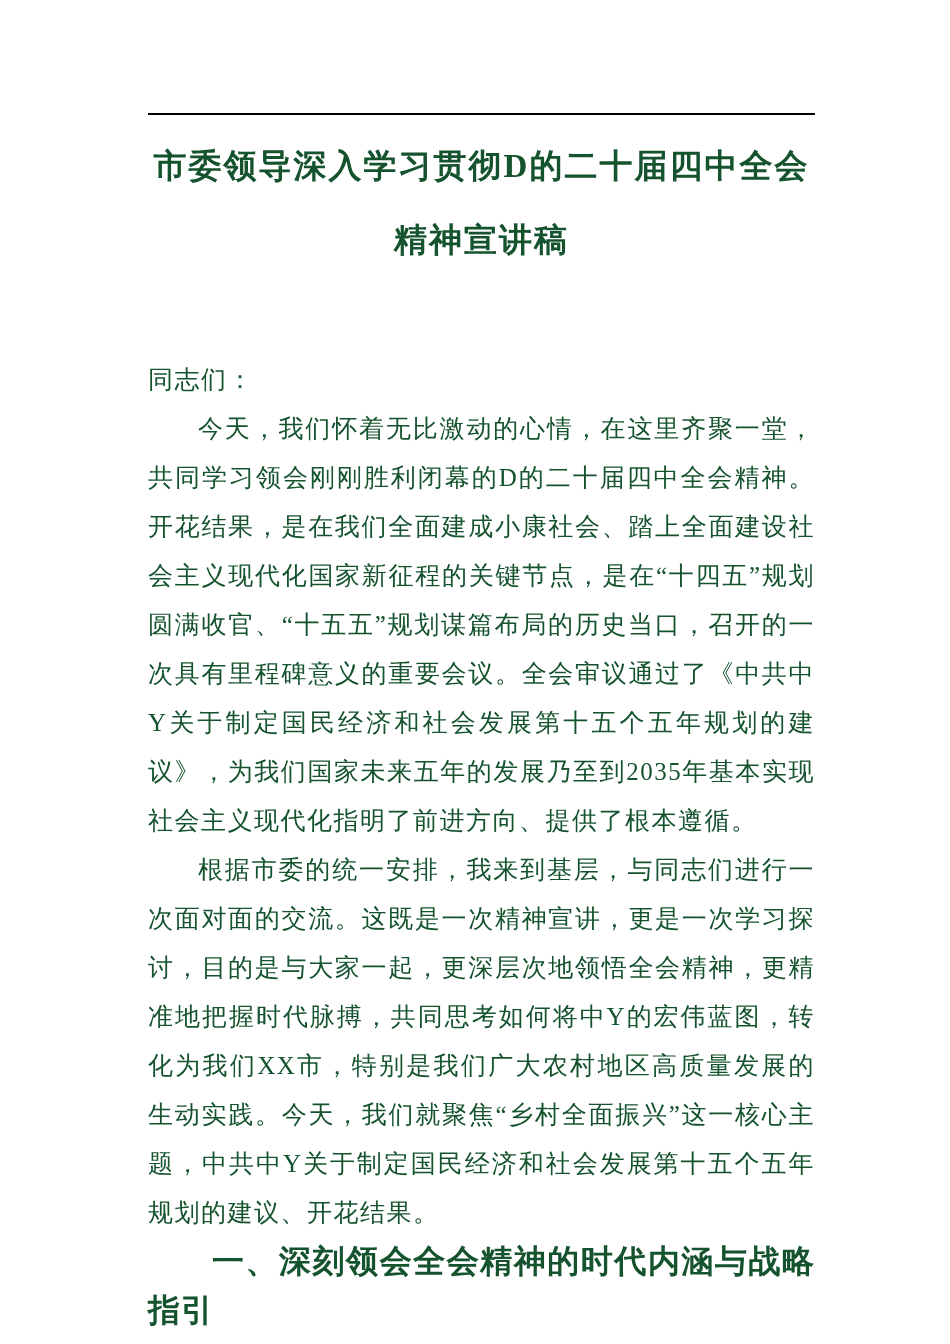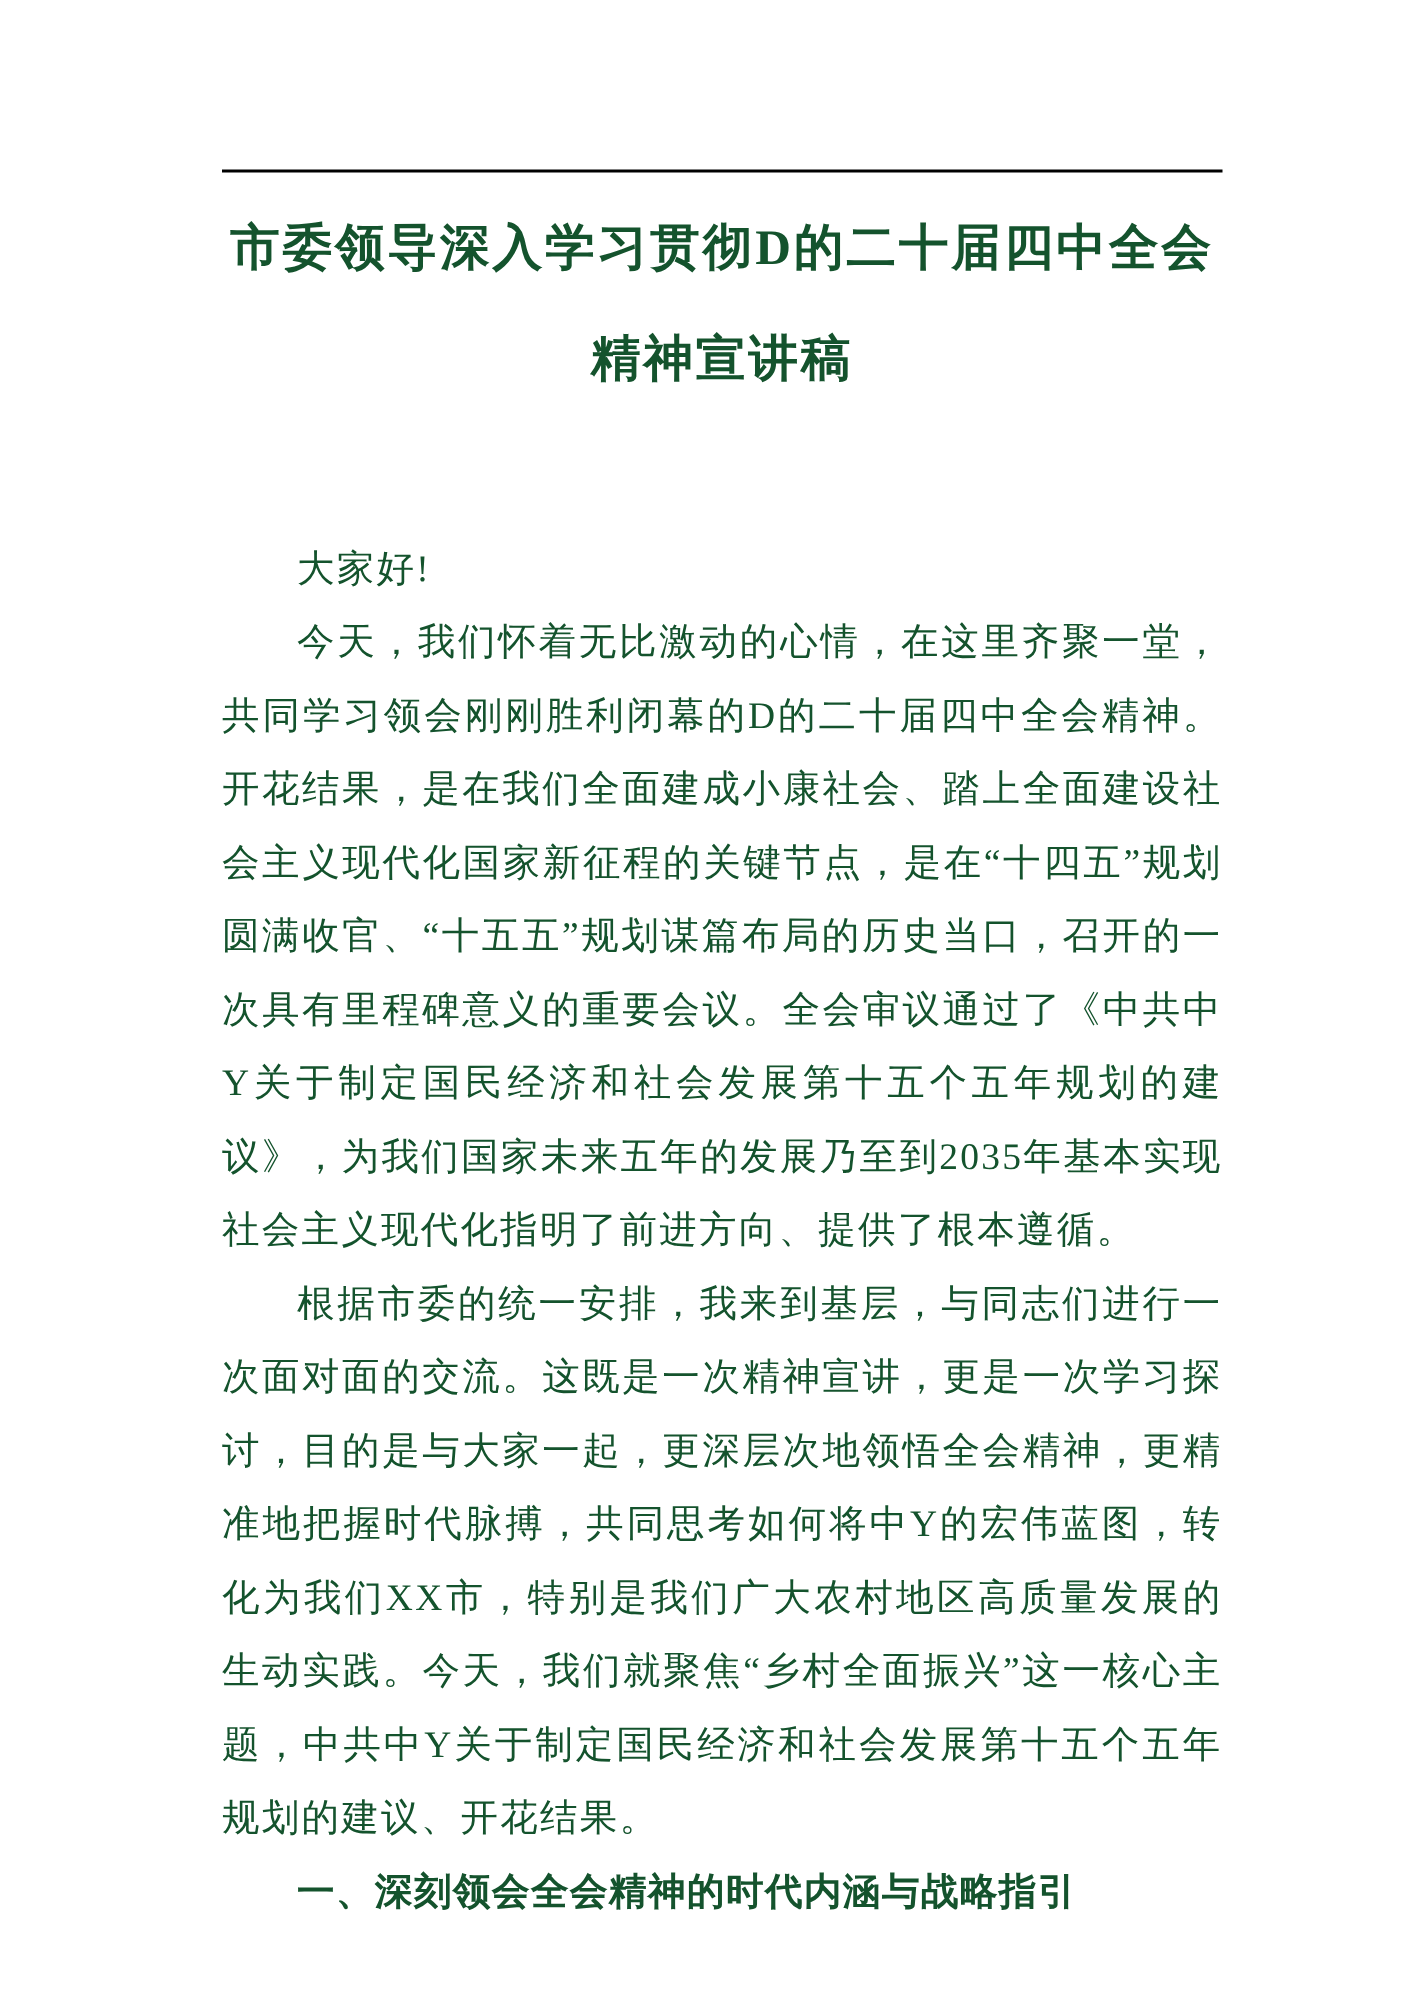--- a/index.html
+++ b/index.html
@@ -41,41 +41,41 @@
     text-align: justify;
   }
   .doc-body p {
     margin: 0;
   }
   .indent {
     text-indent: 2em;
   }
   .section-heading {
     font-family: "Liberation Sans", "DejaVu Sans", sans-serif;
-    font-size: 25px;
+    font-size: 32px;
     font-weight: bold;
     line-height: 49px;
     letter-spacing: 1px;
     text-indent: 2em;
     margin: 0;
   }
 </style>
 </head>
 <body>
 
 <div class="page">
 
   <hr class="header-rule">
 
   <h1 class="doc-title">市委领导深入学习贯彻D的二十届四中全会精神宣讲稿</h1>
 
   <div class="doc-body">
 
+    <p class="salutation">同志们：</p>
 
-    <p class="indent">大家好!</p>
 
     <p class="indent">今天，我们怀着无比激动的心情，在这里齐聚一堂，共同学习领会刚刚胜利闭幕的D的二十届四中全会精神。开花结果，是在我们全面建成小康社会、踏上全面建设社会主义现代化国家新征程的关键节点，是在“十四五”规划圆满收官、“十五五”规划谋篇布局的历史当口，召开的一次具有里程碑意义的重要会议。全会审议通过了《中共中Y关于制定国民经济和社会发展第十五个五年规划的建议》，为我们国家未来五年的发展乃至到2035年基本实现社会主义现代化指明了前进方向、提供了根本遵循。</p>
 
     <p class="indent">根据市委的统一安排，我来到基层，与同志们进行一次面对面的交流。这既是一次精神宣讲，更是一次学习探讨，目的是与大家一起，更深层次地领悟全会精神，更精准地把握时代脉搏，共同思考如何将中Y的宏伟蓝图，转化为我们XX市，特别是我们广大农村地区高质量发展的生动实践。今天，我们就聚焦“乡村全面振兴”这一核心主题，中共中Y关于制定国民经济和社会发展第十五个五年规划的建议、开花结果。</p>
 
     <h2 class="section-heading">一、深刻领会全会精神的时代内涵与战略指引</h2>
 
   </div>
 
 </div>

